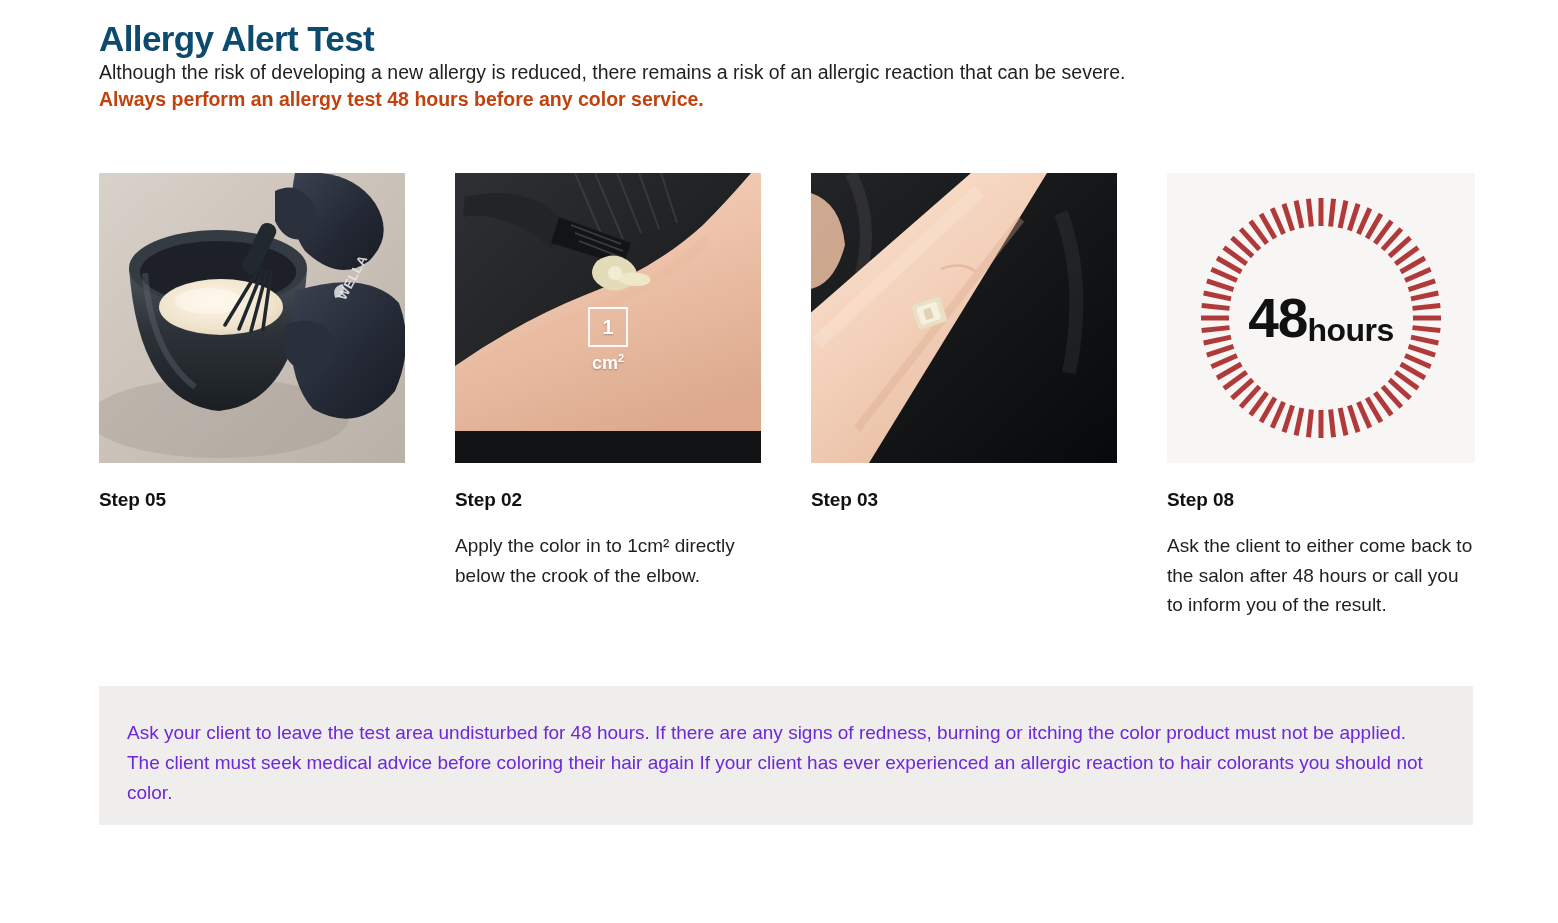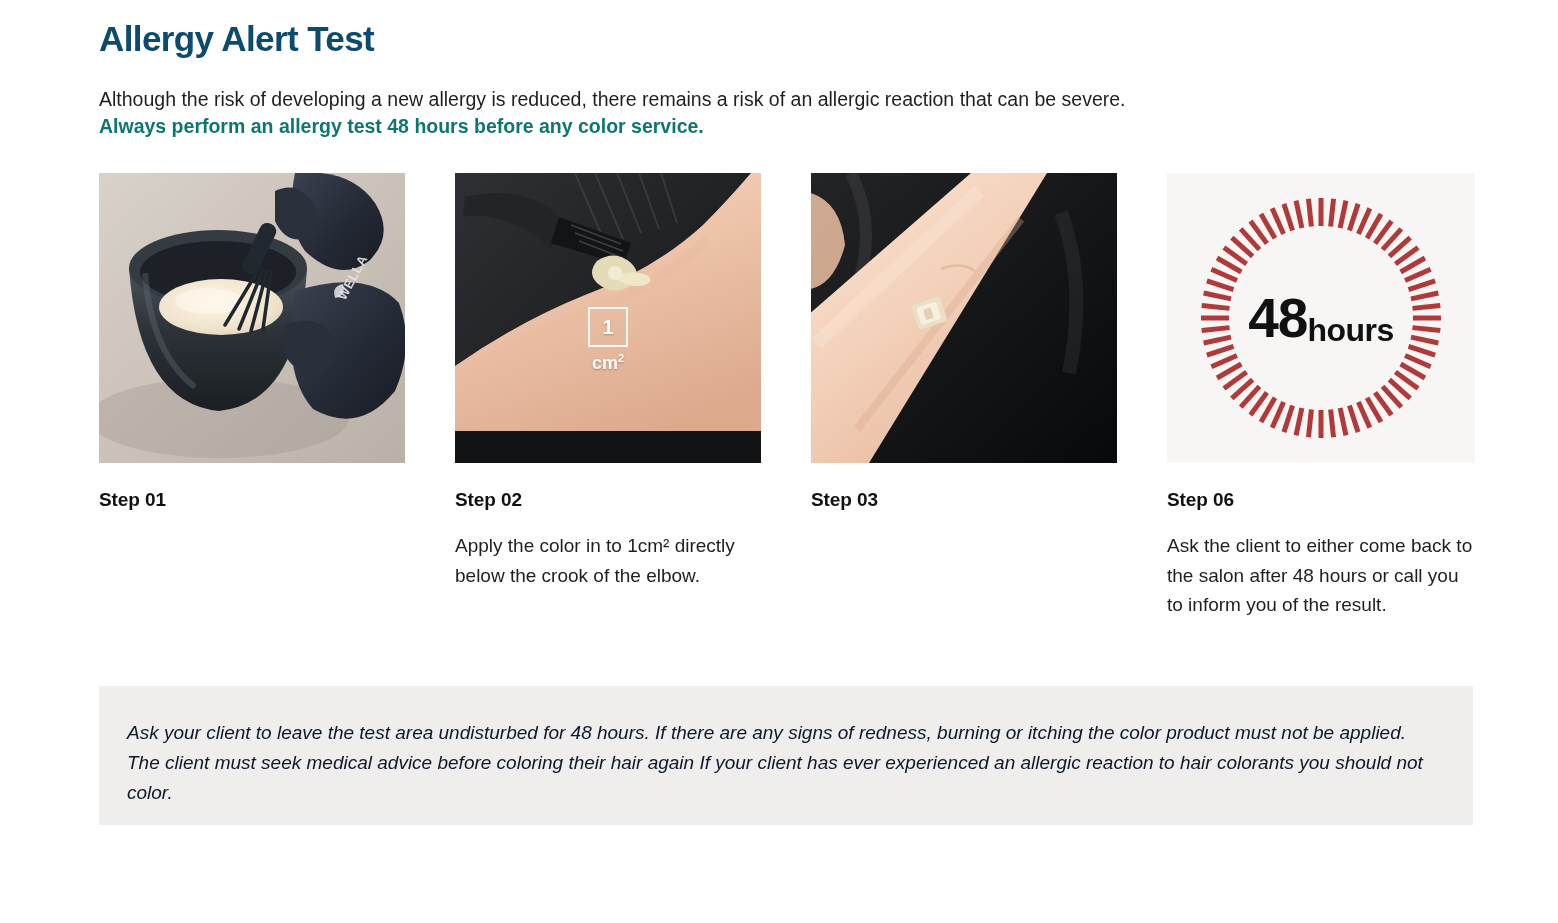--- a/index.html
+++ b/index.html
@@ -27,29 +27,28 @@
   .page-title {
     font-size: 35px;
     font-weight: 700;
     letter-spacing: -0.6px;
     color: #0c4a6e;
     margin-top: 20px;
     line-height: 1.1;
   }
 
   .intro {
-    margin-top: 27px;
     font-size: 19.5px;
     line-height: 1.42;
     color: #1f1f1f;
     max-width: 1300px;
     font-weight: 400;
   }
   .intro .lead { display: block; }
-  .intro .emphasis { display: block; font-weight: 700; color: #0f766e; }
+  .intro .emphasis { display: block; font-weight: 700; color: #c2410c; }
 
   
   .steps {
     position: absolute;
     top: 173px;
     left: 0;
     width: 1374px;
     display: grid;
     grid-template-columns: 306px 306px 306px 308px;
     column-gap: 50px;
@@ -154,23 +153,22 @@
     left: 0;
     top: 686px;
     width: 1374px;
     height: 139px;
     background: #efeeed;
     padding: 32px 30px 0 28px;
   }
   .note-text {
     font-size: 19px;
     line-height: 1.58;
-    color: #0f172a;
+    color: #6d28d9;
     font-weight: 400;
-    font-style: italic;
   }
 </style>
 </head>
 <body>
 
 <div class="page">
 
   <h1 class="page-title">Allergy Alert Test</h1>
 
   <div class="intro">
@@ -232,21 +230,21 @@
           <path d="M186 152 Q214 140 232 160 Q242 184 224 198 Q198 204 186 182 Z" fill="#2a303b"></path>
 
           <g transform="rotate(-62 246 128)" opacity="0.9">
             <text x="246" y="128" fill="#e7e7ea" font-family="'Liberation Sans', sans-serif" font-size="13" font-weight="700" letter-spacing="0.5">WELLA</text>
           </g>
           <path d="M232 118 q8 -9 16 0 q-8 9 -16 0z" fill="#e7e7ea" opacity="0.85" transform="rotate(-62 240 118)"></path>
 
           <path d="M46 100 Q52 180 96 214" stroke="#6a727d" stroke-width="6" fill="none" opacity="0.35"></path>
         </svg>
       </div>
-      <div class="step-label">Step 01</div>
+      <div class="step-label">Step 05</div>
     </div>
 
     <div class="step">
       <div class="thumb">
         <svg viewBox="0 0 306 290" preserveAspectRatio="xMidYMid slice" aria-hidden="true">
           <defs>
             <linearGradient id="skin2" x1="0" y1="0" x2="0.4" y2="1">
               <stop offset="0%" stop-color="#f7d9c4"></stop>
               <stop offset="45%" stop-color="#eec4ab"></stop>
               <stop offset="100%" stop-color="#dca98d"></stop>
@@ -402,21 +400,21 @@
                 <line x1="106.87" y1="36.01" x2="101.05" y2="8.62" stroke="#b03a3a" stroke-width="5" stroke-linecap="butt"></line>
                 <line x1="116.38" y1="34.50" x2="113.46" y2="6.66" stroke="#b03a3a" stroke-width="5" stroke-linecap="butt"></line>
               </g>
           </svg>
           <div class="timer-text">
             <div class="timer-num">48</div>
             <div class="timer-unit">hours</div>
           </div>
         </div>
       </div>
-      <div class="step-label">Step 06</div>
+      <div class="step-label">Step 08</div>
       <div class="step-body">Ask the client to either come back to the salon after 48 hours or call you to inform you of the result.</div>
     </div>
 
   </div>
 
   <div class="note">
     <p class="note-text">Ask your client to leave the test area undisturbed for 48 hours. If there are any signs of redness, burning or itching the color product must not be applied. The client must seek medical advice before coloring their hair again If your client has ever experienced an allergic reaction to hair colorants you should not color.</p>
   </div>
 
 </div>

